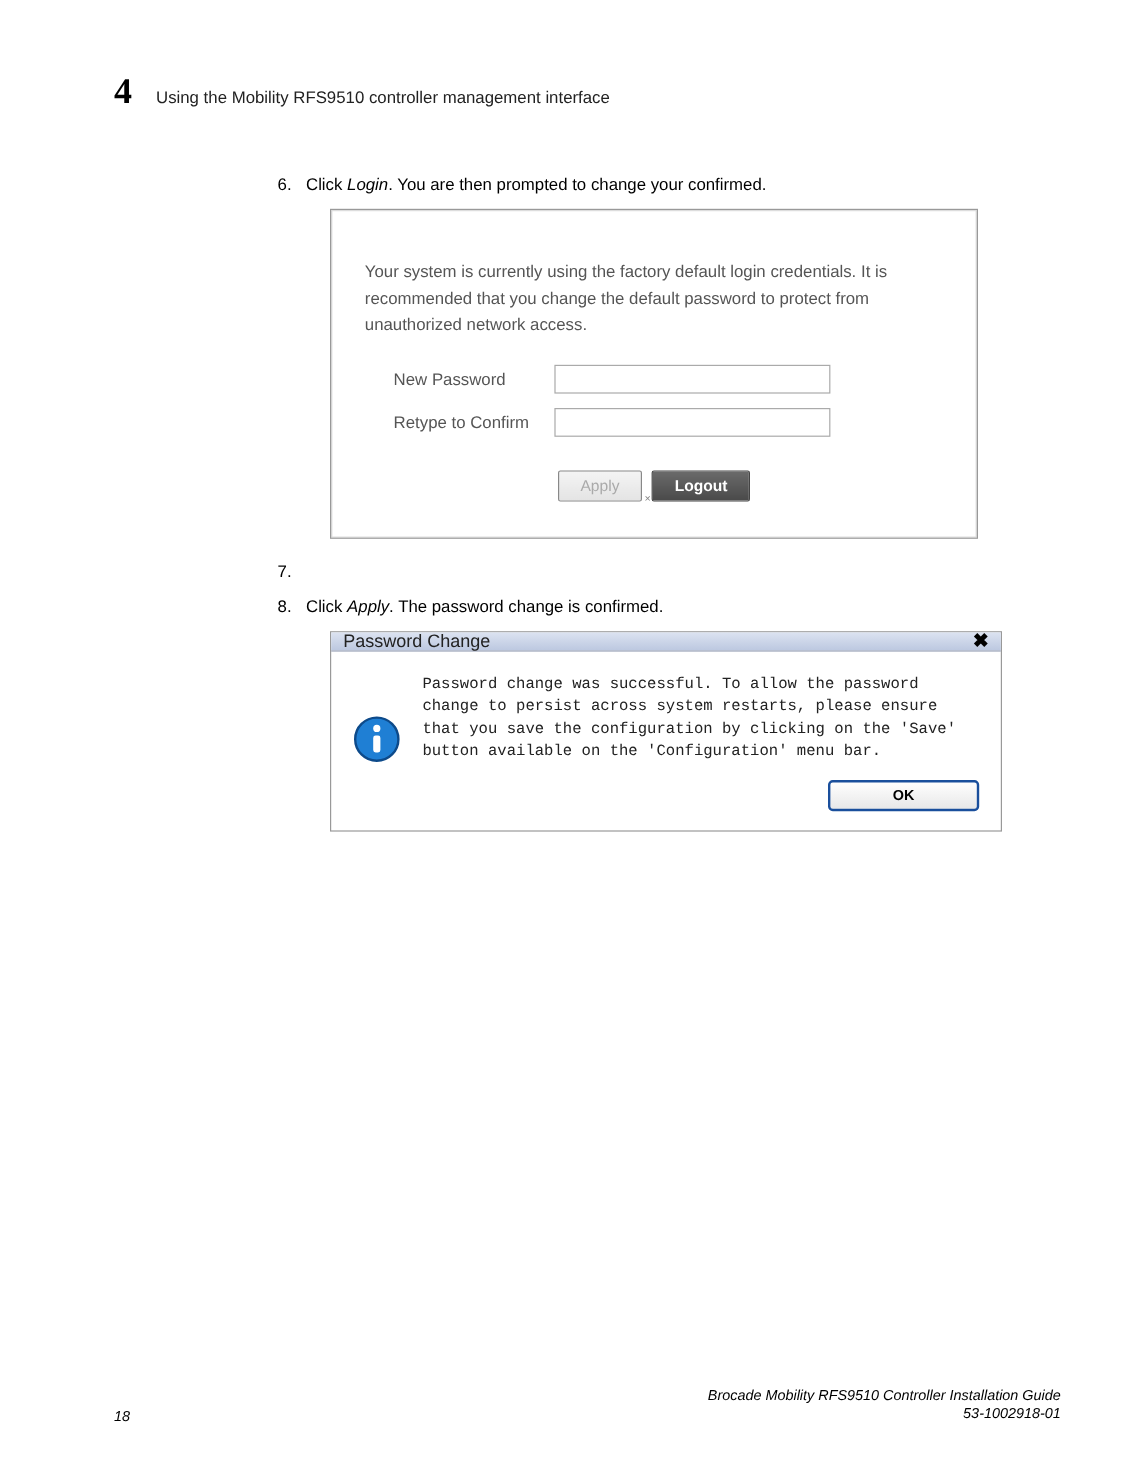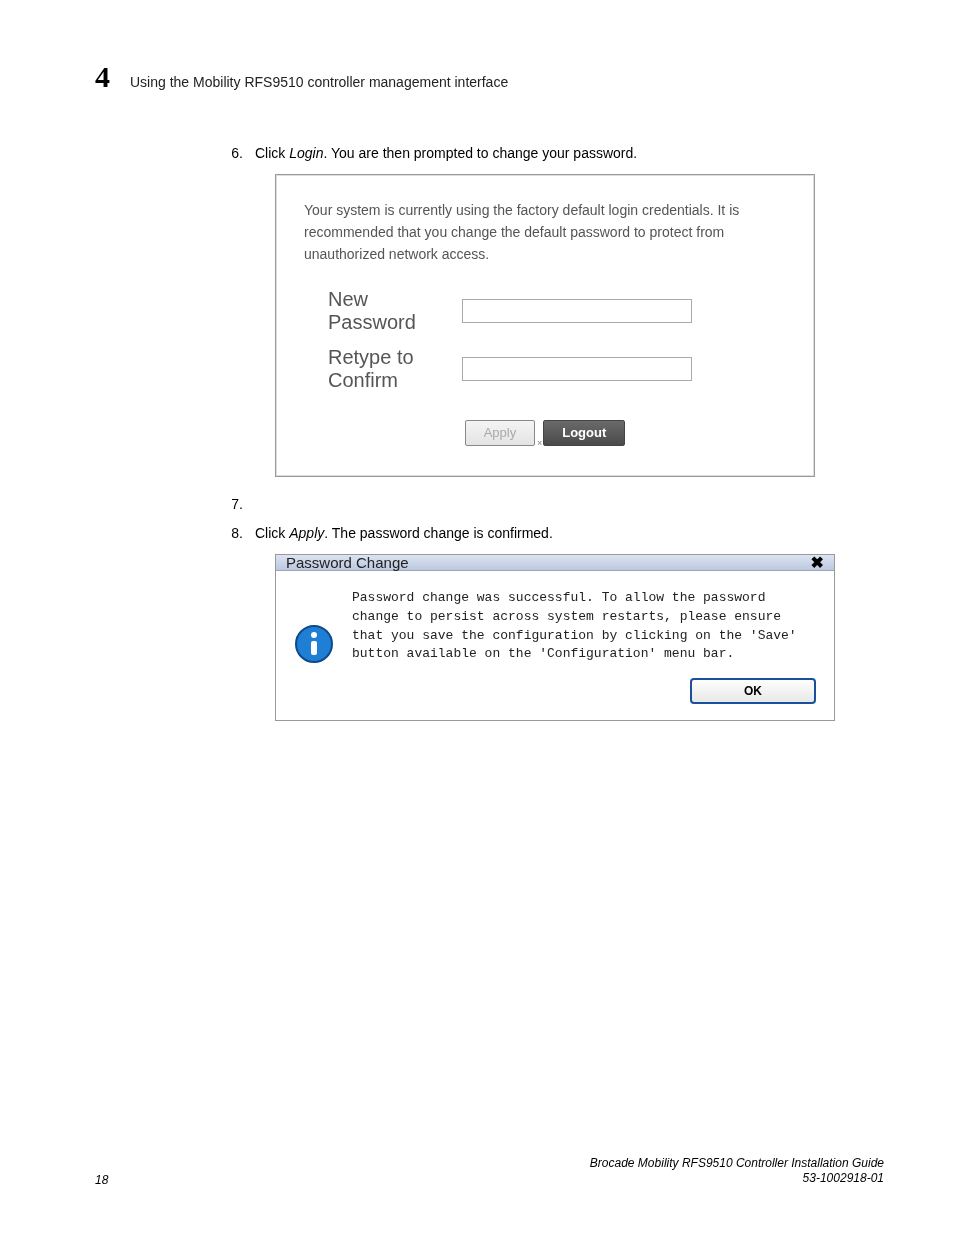--- a/index.html
+++ b/index.html
@@ -6,24 +6,24 @@
     body { width: 954px; height: 1235px; background: #fff; font-family: Arial, Helvetica, sans-serif; color: #000; position: relative; padding: 60px 70px 50px 95px; }
     .page-header { display: flex; align-items: baseline; gap: 20px; margin-bottom: 50px; }
     .chapter-num { font-size: 30px; font-weight: bold; font-family: Georgia, serif; }
     .chapter-title { font-size: 14px; color: #222; }
     .content { margin-left: 130px; max-width: 640px; }
     .step { display: flex; gap: 12px; font-size: 14px; margin-bottom: 10px; line-height: 1.4; }
     .step-num { min-width: 18px; text-align: right; }
     .step-text em { font-style: italic; }
     .dialog { border: 1px solid #999; margin: 8px 0 18px 50px; width: 540px; background: #fff; box-shadow: 0 0 0 1px #ddd inset; }
     .dialog-header { background: linear-gradient(#d1d7e6, #aab4cf); height: 34px; padding: 0 12px; display: flex; align-items: center; font-size: 16px; font-weight: bold; color: #222; border-bottom: 1px solid #9ca4b8; }
-    .dialog-body { padding: 24px 28px 30px 28px; }
+    .dialog-body { padding: 40px 28px 30px 28px; }
     .dialog-text { font-size: 14px; color: #555; line-height: 1.6; margin-bottom: 22px; }
     .form-row { display: flex; align-items: center; margin-bottom: 12px; gap: 18px; }
-    .form-label { width: 140px; text-align: left; color: #555; font-size: 20px; padding-left: 24px; }
+    .form-label { width: 140px; text-align: left; color: #555; font-size: 14px; padding-left: 24px; }
     .form-input { width: 230px; height: 24px; border: 1px solid #aaa; background: #fff; }
     .btn-row { display: flex; gap: 8px; justify-content: center; margin-top: 28px; position: relative; }
     .btn { height: 26px; padding: 0 18px; font-size: 13px; border: 1px solid #888; border-radius: 2px; cursor: pointer; font-family: Arial; }
     .btn-disabled { background: linear-gradient(#f4f4f4, #e4e4e4); color: #aaa; }
     .btn-dark { background: linear-gradient(#6a6a6a, #4a4a4a); color: #fff; font-weight: bold; border-color: #444; }
     .tiny-x { font-size: 9px; color: #888; position: absolute; left: calc(50% - 8px); bottom: -2px; }
     .dialog2 { border: 1px solid #999; margin: 8px 0 18px 50px; width: 560px; background: #fff; }
     .dialog2-header { background: linear-gradient(#dce3f1, #bcc8e0); height: 16px; display: flex; align-items: center; justify-content: space-between; padding: 0 10px; border-bottom: 1px solid #9ca4b8; }
     .dialog2-title { font-size: 15px; color: #222; }
     .close-x { font-weight: bold; font-size: 16px; cursor: pointer; }
@@ -42,21 +42,21 @@
 <div class="page-header">
   <span class="chapter-num">4</span>
   <span class="chapter-title">Using the Mobility RFS9510 controller management interface</span>
 </div>
 
 <div class="content">
 
   <div class="step">
     <span class="step-num">6.</span>
     <span class="step-text">
-      <span>Click </span><em>Login</em><span>. You are then prompted to change your password.</span>
+      <span>Click </span><em>Login</em><span>. You are then prompted to change your confirmed.</span>
     </span>
   </div>
 
   <div class="dialog">
     <div class="dialog-body">
       <div class="dialog-text">Your system is currently using the factory default login credentials. It is recommended that you change the default password to protect from unauthorized network access.</div>
       <div class="form-row">
         <span class="form-label">New Password</span>
         <input class="form-input" type="password" style="">
       </div>

